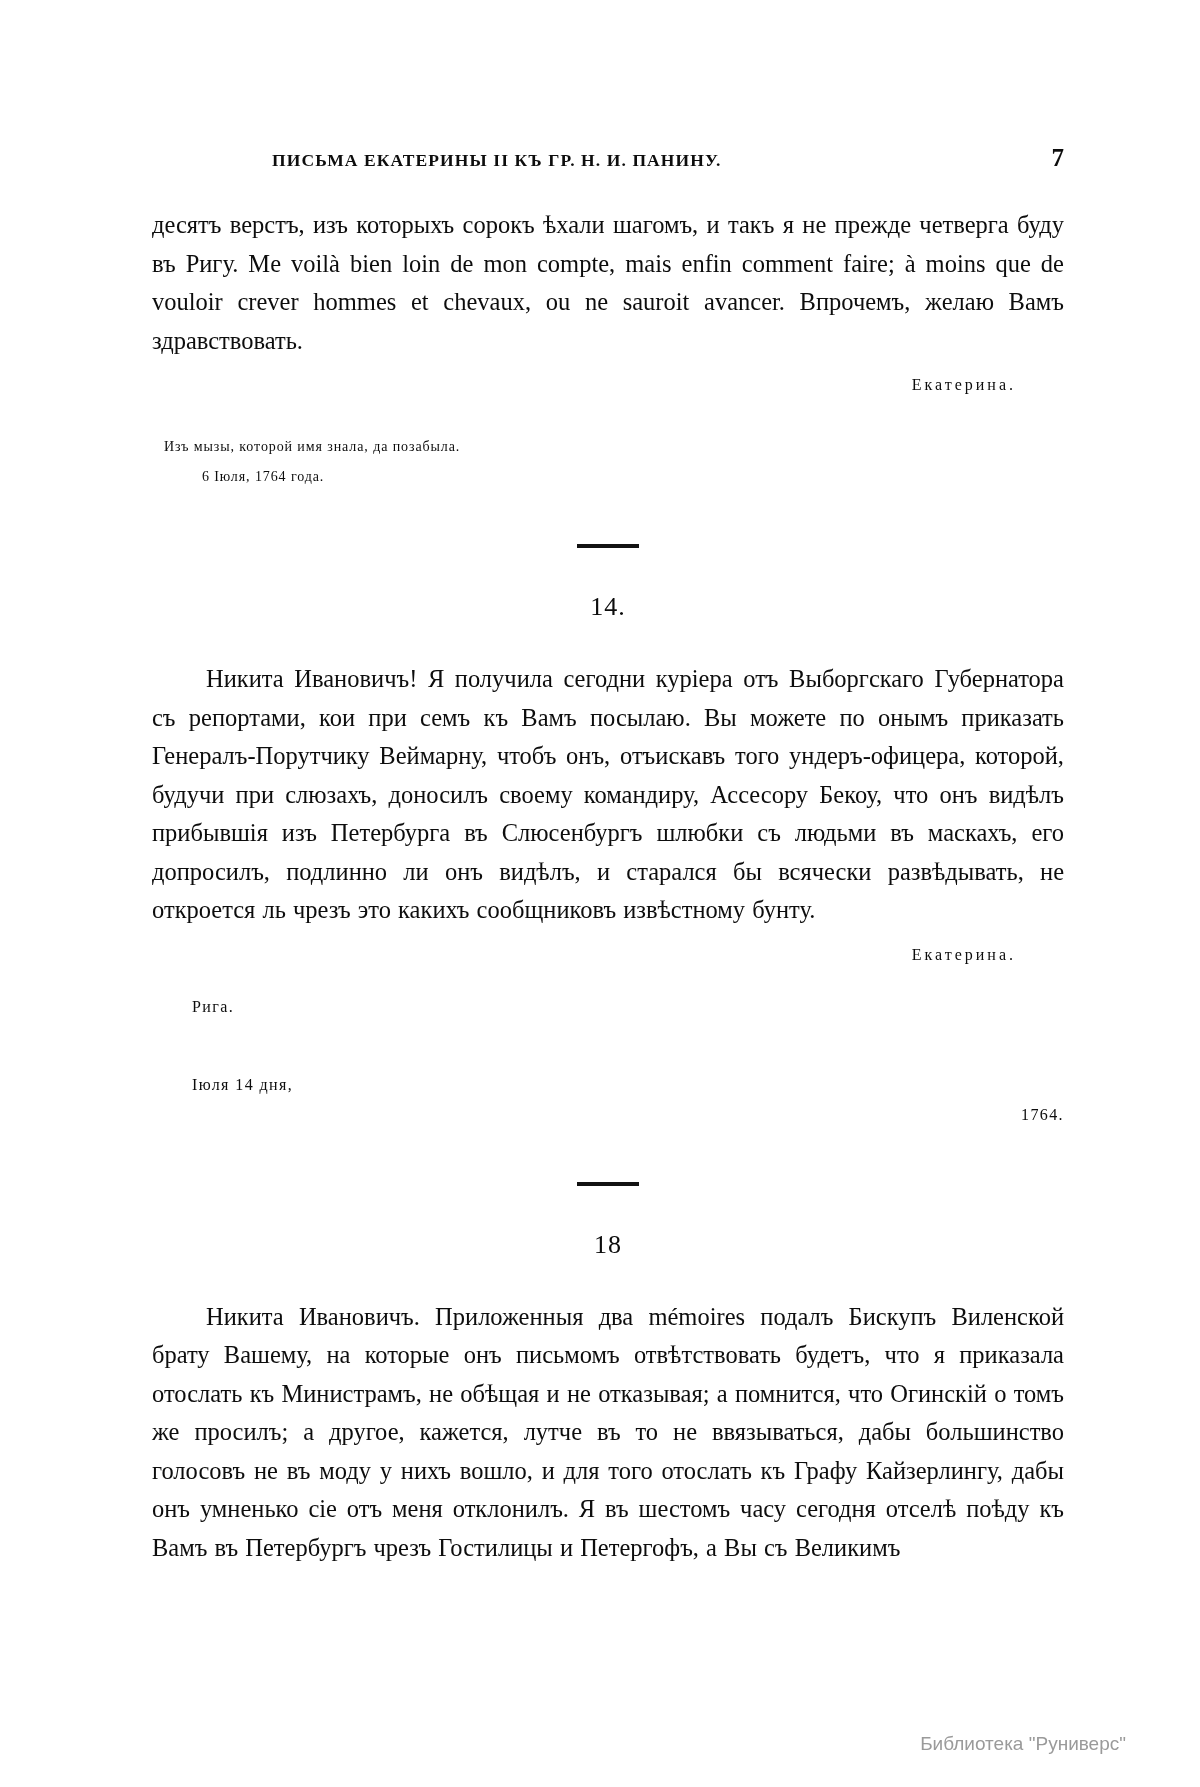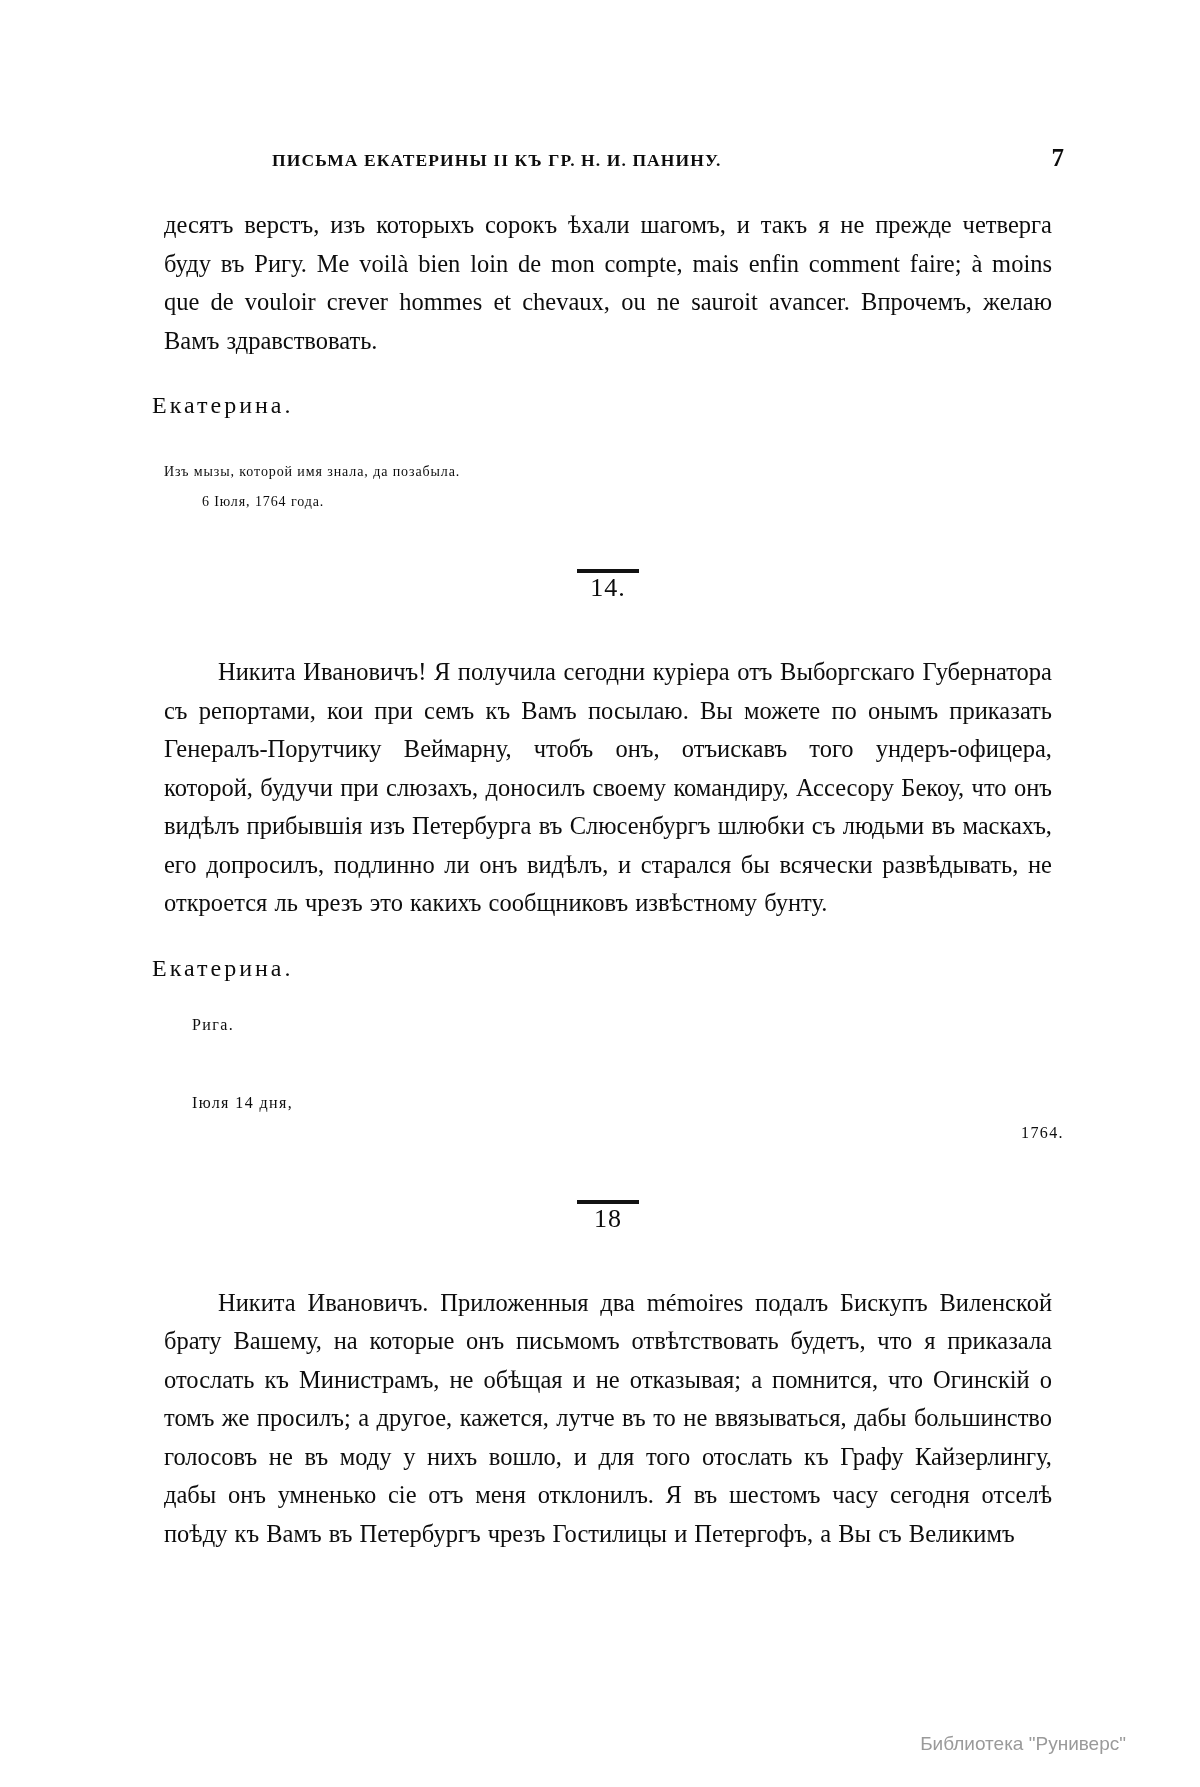--- a/index.html
+++ b/index.html
@@ -43,38 +43,39 @@
     white-space: nowrap;
     font-family: "Liberation Serif", serif;
   }
   .runhead-page {
     font-size: 25px;
     font-weight: bold;
     font-family: "Liberation Serif", serif;
   }
   
   p.body {
-    margin: 12px;
+    margin: 0;
     font-size: 24.5px;
     line-height: 38.5px;
     text-align: justify;
     text-justify: inter-word;
     word-spacing: 1px;
   }
   p.body.cont {
     text-indent: 0;
   }
   p.body.indent {
     text-indent: 54px;
   }
   
   .signature {
-    font-size: 24px;
+    text-align: right;
+    font-size: 16px;
     letter-spacing: 3px;
-    margin-top: 32px;
+    margin-top: 16px;
     padding-right: 48px;
   }
   
   .dateline {
     font-size: 14px;
     line-height: 30px;
     letter-spacing: 0.9px;
     margin-top: 38px;
     padding-left: 12px;
   }
@@ -94,20 +95,21 @@
   .rule {
     width: 62px;
     height: 4px;
     background: #121212;
     margin: 52px auto 0 auto;
   }
   
   .secnum {
     text-align: center;
     font-size: 26px;
+    margin-top: 44px;
     letter-spacing: 1px;
   }
   .gap-after-num { height: 38px; }
   
   .footer-credit {
     position: absolute;
     right: 74px;
     bottom: 36px;
     font-size: 19px;
     color: #9a9a9a;

